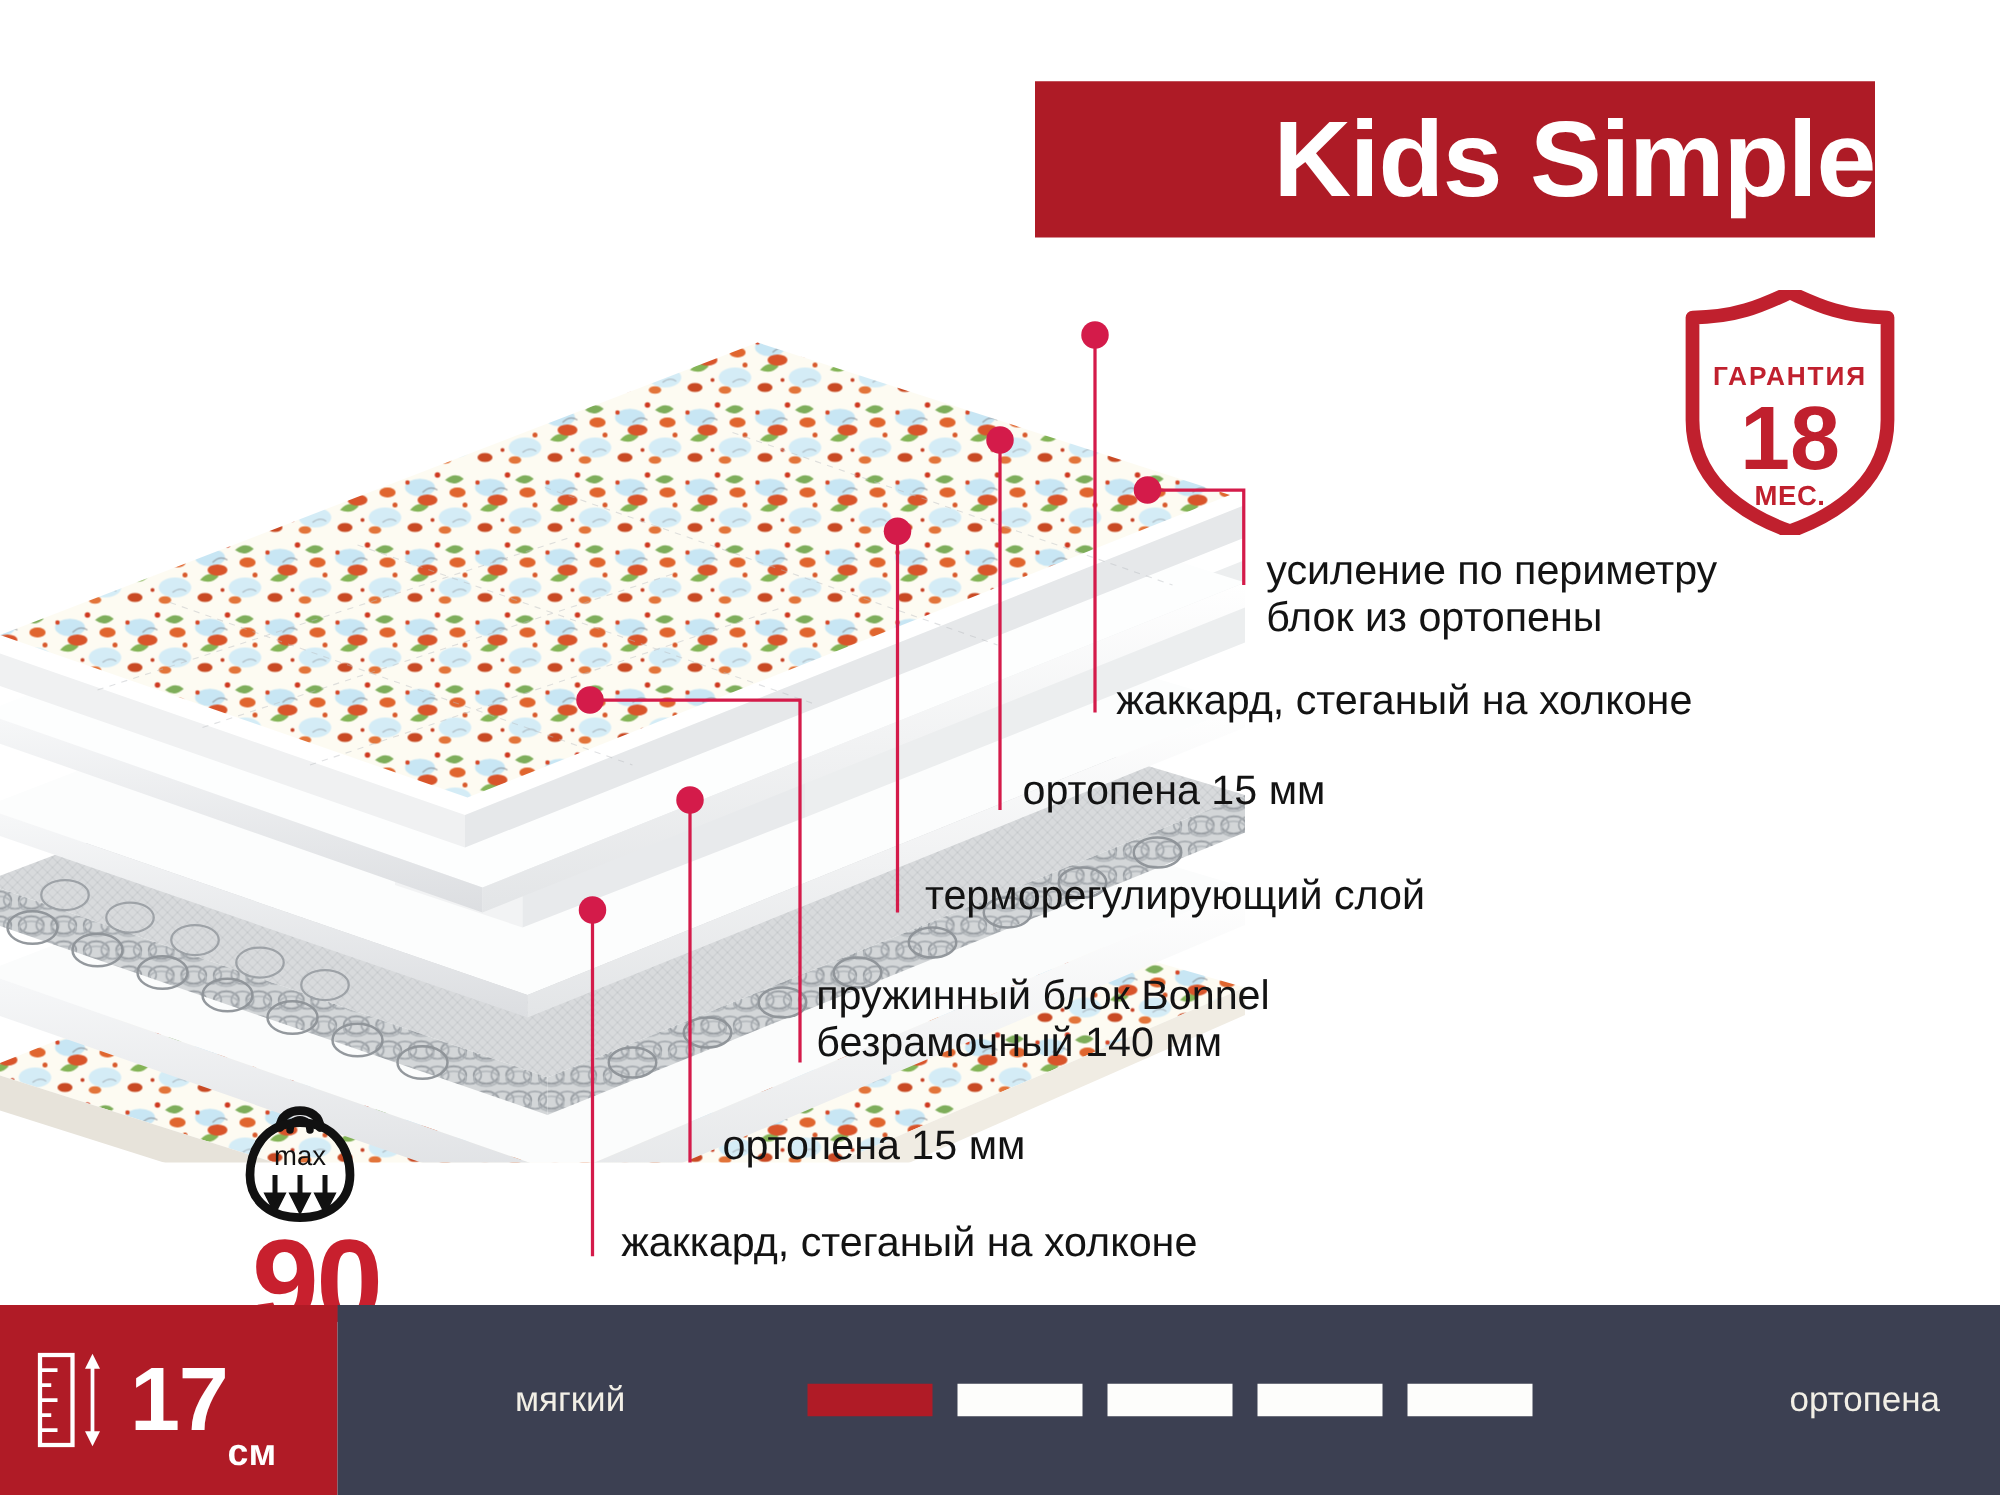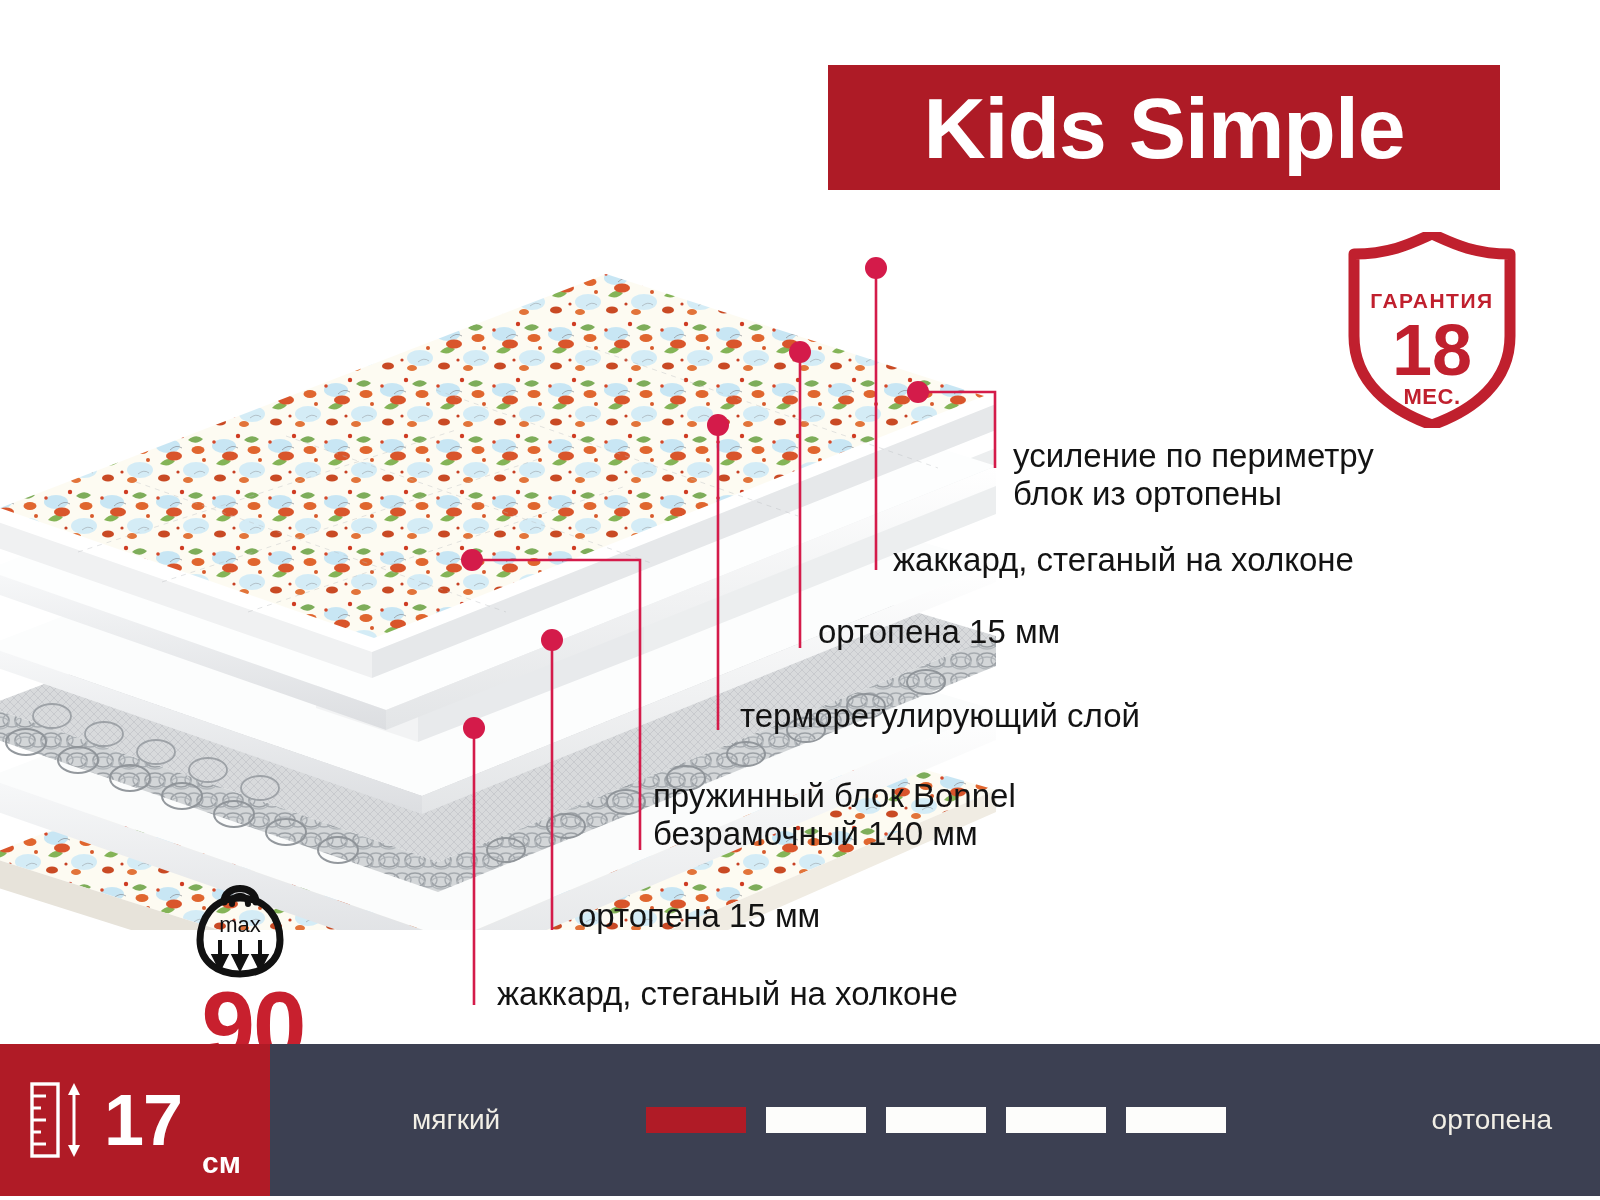--- a/index.html
+++ b/index.html
@@ -5,21 +5,21 @@
   html,body{margin:0;padding:0;background:#fff;}
   body{
     width:1600px;height:1200px;position:relative;overflow:hidden;
     font-family:"Liberation Sans","DejaVu Sans",sans-serif;
     color:#1a1a1a;
   }
 
   
   .title-banner{
     position:absolute;left:828px;top:65px;width:672px;height:125px;
-    background:#ae1b26;display:flex;align-items:center;justify-content:center;
+    background:#ae1b26;display:flex;align-items:center;justify-content:flex-end;
   }
   .title-banner .title-text{
     color:#ffffff;font-size:86px;font-weight:700;letter-spacing:-1px;
     line-height:1;white-space:nowrap;
   }
 
   
   .shield{position:absolute;left:1344px;top:232px;width:176px;height:196px;}
   .shield svg{display:block;width:100%;height:100%;}
 
@@ -52,21 +52,21 @@
   .weight-unit{font-size:38px;font-weight:700;color:#1a1a1a;margin-left:14px;
     align-self:flex-end;padding-bottom:12px;}
 
   
   .bottom-bar{position:absolute;left:0;top:1044px;width:1600px;height:152px;display:flex;}
   .height-block{width:270px;height:100%;background:#b01b26;display:flex;align-items:center;
     padding-left:28px;box-sizing:border-box;}
   .ruler-icon{width:60px;height:78px;flex:0 0 auto;}
   .ruler-icon svg{display:block;width:100%;height:100%;}
   .height-value{color:#fff;font-size:72px;font-weight:700;line-height:1;margin-left:16px;letter-spacing:-1px;}
-  .height-unit{color:#fff;font-size:30px;font-weight:700;margin-left:20px;align-self:flex-end;padding-bottom:16px;}
+  .height-unit{color:#fff;font-size:30px;font-weight:700;margin-left:0;align-self:flex-end;padding-bottom:16px;}
 
   .firmness-block{flex:1;height:100%;background:#3c4052;position:relative;display:flex;align-items:center;}
   .firm-label{color:#f2efe6;font-size:28px;font-weight:400;position:absolute;}
   .firm-soft{left:142px;}
   .firm-hard{right:48px;}
   .firm-scale{position:absolute;left:376px;display:flex;gap:20px;}
   .firm-seg{width:100px;height:26px;background:#fdfdfb;}
   .firm-seg.active{background:#b01b26;}
 </style>
 </head>

